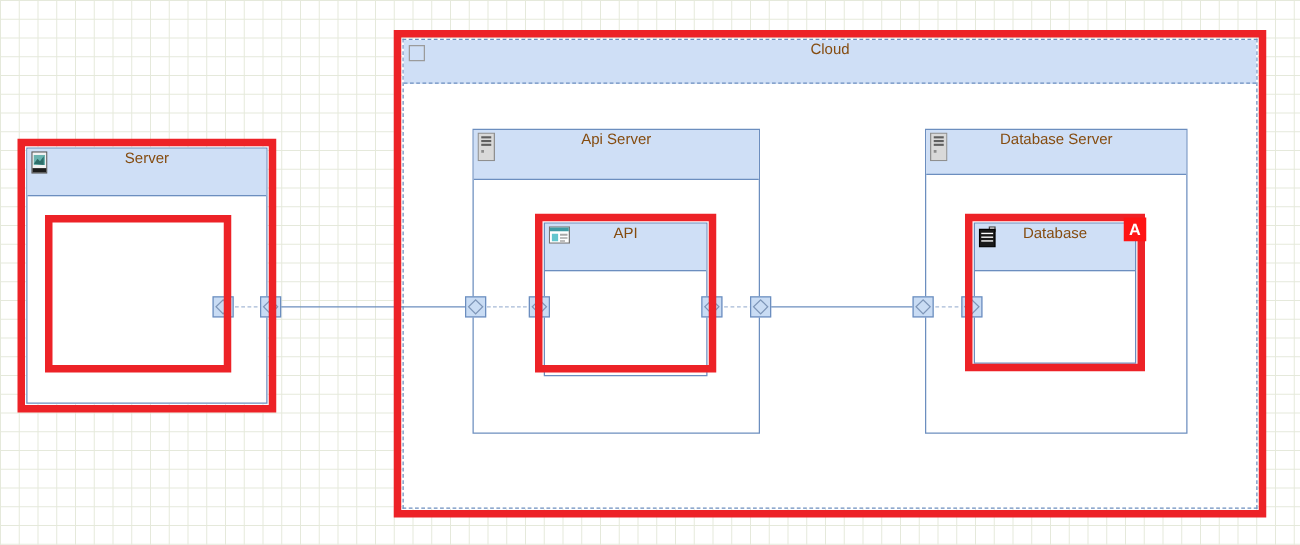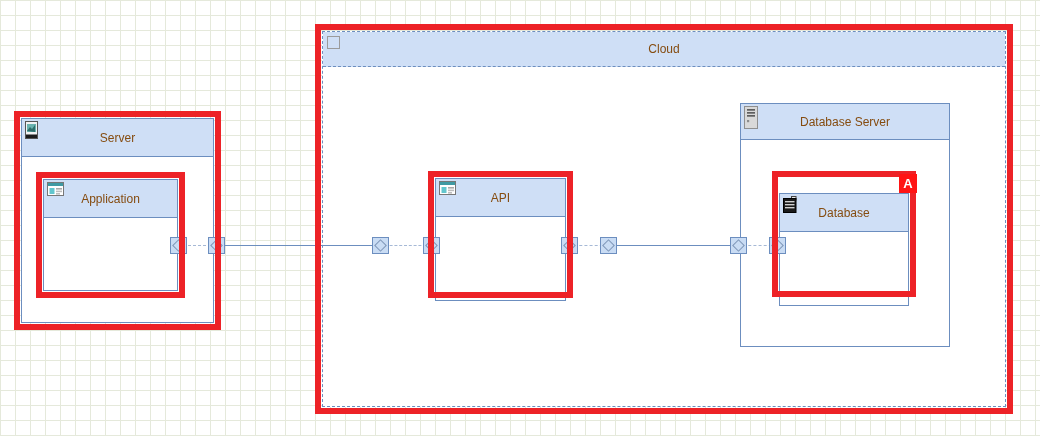--- a/index.html
+++ b/index.html
@@ -6,21 +6,21 @@
   .canvas{
     position:relative;width:1040px;height:436px;overflow:hidden;
     background-color:#ffffff;
     background-image:linear-gradient(#e5e9db 1px,transparent 1px),
                      linear-gradient(90deg,#e5e9db 1px,transparent 1px);
     background-size:15px 15px;
     font-family:"Liberation Sans",sans-serif;
   }
   .shape{position:absolute;background:#ffffff;border:1px solid #6c8ebf;box-sizing:border-box;}
   .hdr{position:relative;background:#cfdff6;border-bottom:1px solid #6c8ebf;
-       display:flex;align-items:center;justify-content:center;box-sizing:border-box;}
+       display:flex;justify-content:center;box-sizing:border-box;}
   .lbl{font-size:12px;color:#854c10;white-space:nowrap;}
   .icon{position:absolute;left:3px;top:2px;line-height:0;}
   .cloud{border:1px dashed #6c8ebf;}
   .cloud .hdr{border-bottom:1px dashed #6c8ebf;}
   .collapse{position:absolute;left:4px;top:4px;width:13px;height:13px;
             border:1px solid #9b9b9b;background:transparent;box-sizing:border-box;}
   .red{position:absolute;border:6px solid #ed2227;box-sizing:border-box;z-index:30;pointer-events:none;}
   .seg{position:absolute;height:0;z-index:8;}
   .seg.solid{border-top:1px solid #6c8ebf;}
   .seg.dash{border-top:1px dashed #a6b9d6;}
@@ -52,36 +52,35 @@
           <rect x="0.5" y="0.5" width="12" height="17" fill="#f2f2f2" stroke="#555"></rect>
           <rect x="2" y="3" width="9" height="8" fill="#6ab3af"></rect>
           <path d="M2 10 l3 -4 l2 2 l3 -4 v7 z" fill="#2e6e6a"></path>
           <rect x="1" y="13.5" width="11" height="3.5" fill="#1c1c1c"></rect>
         </svg>
       </span>
       <span class="lbl">Server</span>
     </div>
   </div>
 
-  <div class="shape z3" style="left:43px;top:179px;width:135px;height:112px;">
-    <div class="hdr" style="height:38px;">
+
+  <div class="shape z2" style="left:378px;top:103px;width:230px;height:244px;">
+    <div class="hdr" style="height:40px;">
       <span class="icon">
-        <svg width="17" height="14" viewBox="0 0 17 14">
-          <rect x="0.5" y="0.5" width="16" height="13" fill="#ffffff" stroke="#777"></rect>
-          <rect x="1" y="1" width="15" height="3" fill="#3f9aa3"></rect>
-          <rect x="2.5" y="6" width="5" height="6" fill="#63c6ce"></rect>
-          <rect x="9" y="6" width="6" height="1.6" fill="#a9a9a9"></rect>
-          <rect x="9" y="8.6" width="6" height="1.6" fill="#bdbdbd"></rect>
-          <rect x="9" y="11" width="4" height="1.6" fill="#bdbdbd"></rect>
+        <svg width="14" height="23" viewBox="0 0 14 23">
+          <rect x="0.5" y="0.5" width="13" height="22" fill="#d9d9d9" stroke="#8f8f8f"></rect>
+          <rect x="3" y="3" width="8" height="1.7" fill="#5f5f5f"></rect>
+          <rect x="3" y="6" width="8" height="1.7" fill="#5f5f5f"></rect>
+          <rect x="3" y="9" width="8" height="1.7" fill="#5f5f5f"></rect>
+          <rect x="3" y="14" width="2.2" height="2.2" fill="#8c8c8c"></rect>
         </svg>
       </span>
-      <span class="lbl">Application</span>
+      <span class="lbl">Api Server</span>
     </div>
   </div>
-
 
   <div class="shape z3" style="left:435px;top:178px;width:131px;height:123px;">
     <div class="hdr" style="height:38px;">
       <span class="icon">
         <svg width="17" height="14" viewBox="0 0 17 14">
           <rect x="0.5" y="0.5" width="16" height="13" fill="#ffffff" stroke="#777"></rect>
           <rect x="1" y="1" width="15" height="3" fill="#3f9aa3"></rect>
           <rect x="2.5" y="6" width="5" height="6" fill="#63c6ce"></rect>
           <rect x="9" y="6" width="6" height="1.6" fill="#a9a9a9"></rect>
           <rect x="9" y="8.6" width="6" height="1.6" fill="#bdbdbd"></rect>
@@ -100,21 +99,21 @@
           <rect x="3" y="3" width="8" height="1.7" fill="#5f5f5f"></rect>
           <rect x="3" y="6" width="8" height="1.7" fill="#5f5f5f"></rect>
           <rect x="3" y="9" width="8" height="1.7" fill="#5f5f5f"></rect>
           <rect x="3" y="14" width="2.2" height="2.2" fill="#8c8c8c"></rect>
         </svg>
       </span>
       <span class="lbl">Database Server</span>
     </div>
   </div>
 
-  <div class="shape z3" style="left:779px;top:193px;width:130px;height:113px;">
+  <div class="shape z3" style="left:779px;top:178px;width:130px;height:113px;">
     <div class="hdr" style="height:38px;">
       <span class="icon">
         <svg width="14" height="17" viewBox="0 0 14 17">
           <rect x="8.5" y="0.5" width="4.5" height="3.5" fill="#e8e8e8" stroke="#444"></rect>
           <rect x="0.5" y="2.5" width="12.5" height="14" fill="#1a1a1a" stroke="#000"></rect>
           <rect x="2" y="5.2" width="9.5" height="1.1" fill="#ffffff"></rect>
           <rect x="2" y="8.2" width="9.5" height="1.1" fill="#ffffff"></rect>
           <rect x="2" y="11.2" width="9.5" height="1.1" fill="#ffffff"></rect>
         </svg>
       </span>

